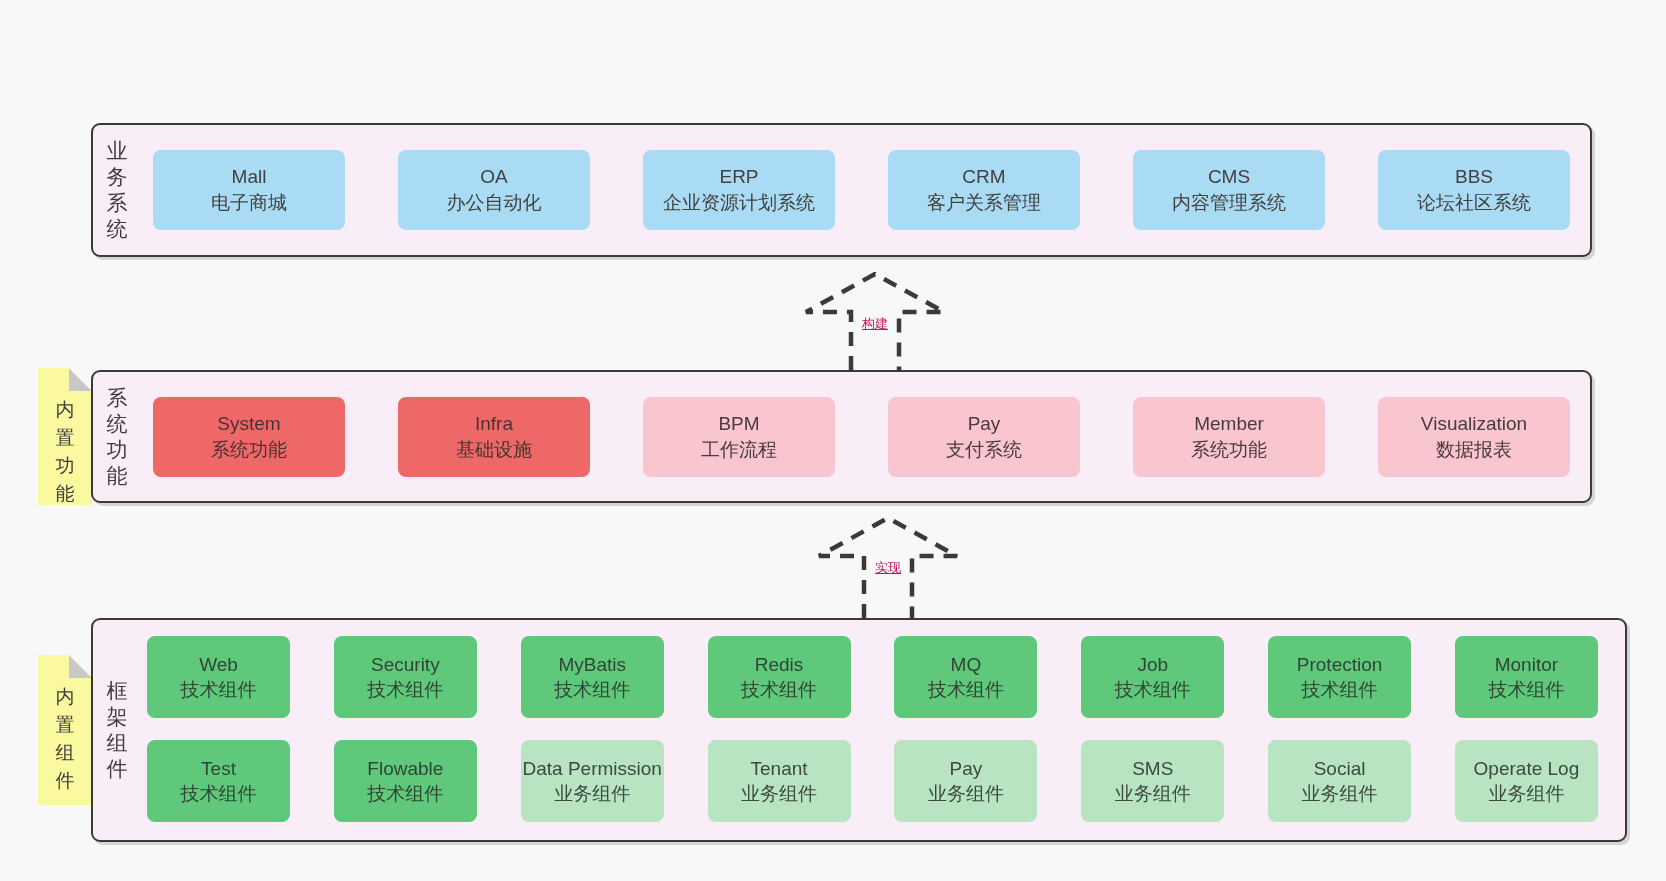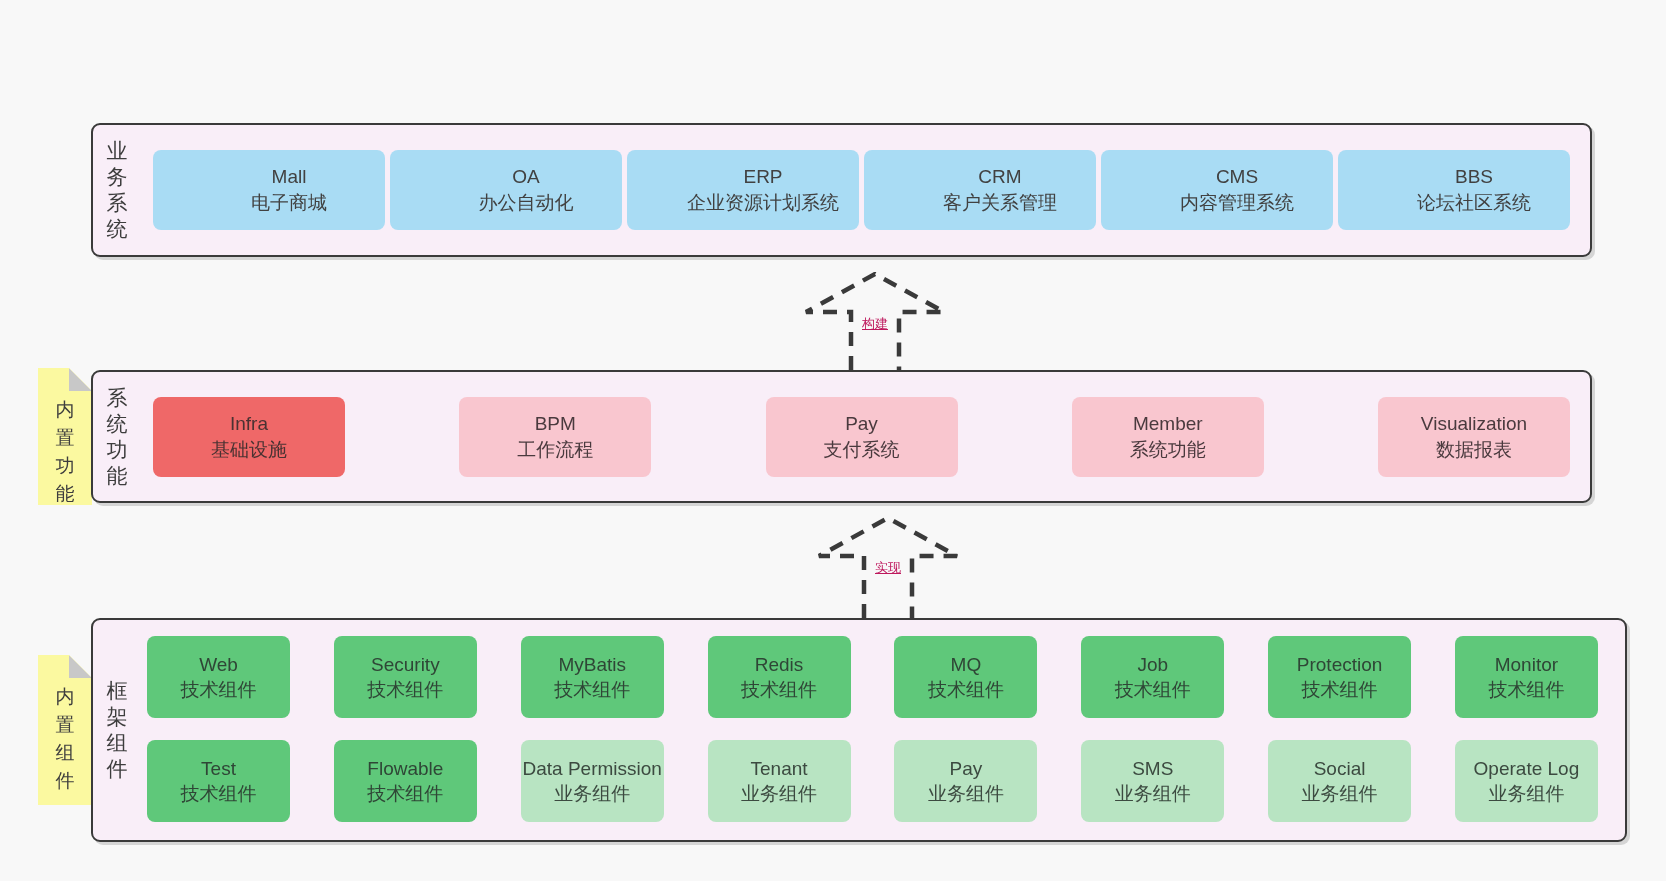--- a/index.html
+++ b/index.html
@@ -29,21 +29,21 @@
   .panel-3 .boxrow{padding:0 27px 0 54px;}
   .panel-3 .boxrow:first-child{margin-top:16px;}
   .panel-3 .boxrow + .boxrow{margin-top:22px;}
   
   .box{
     display:flex;flex-direction:column;justify-content:center;align-items:center;
     text-align:center;border-radius:8px;font-size:19px;line-height:26px;
   }
   .box-lg{width:192px;height:80px;}
   .box-sm{width:143px;height:82px;line-height:25px;}
-  .blue{background:#a9dcf4;padding-left:40px;}
+  .blue{background:#a9dcf4;}
   .red{background:#ef6868;color:#4a3232;}
   .pink{background:#f9c6cf;color:#4a3a3e;}
   .green{background:#5fc87a;color:#2f4636;align-items:center;}
   .lightgreen{background:#b8e4c2;color:#3c4a40;}
   
   .sticky{
     position:absolute;left:38px;width:54px;background:#fbf9a0;z-index:0;
     clip-path:polygon(0 0, calc(100% - 23px) 0, 100% 23px, 100% 100%, 0 100%);
   }
   .sticky-1{top:368px;height:137px;}
@@ -119,20 +119,24 @@
       <path d="M47 98 V40 H2 L71 2 L140 40 H95 V98"></path>
     </svg>
     <span class="arrow-label">构建</span>
   </div>
 
   <section class="panel panel-2">
     <div class="vlabel">系统功能</div>
     <div class="rows">
         <div class="boxrow">
           <div class="box box-lg red">
+            <div class="box-title">System</div>
+            <div class="box-subtitle">系统功能</div>
+          </div>
+          <div class="box box-lg red">
             <div class="box-title">Infra</div>
             <div class="box-subtitle">基础设施</div>
           </div>
           <div class="box box-lg pink">
             <div class="box-title">BPM</div>
             <div class="box-subtitle">工作流程</div>
           </div>
           <div class="box box-lg pink">
             <div class="box-title">Pay</div>
             <div class="box-subtitle">支付系统</div>

